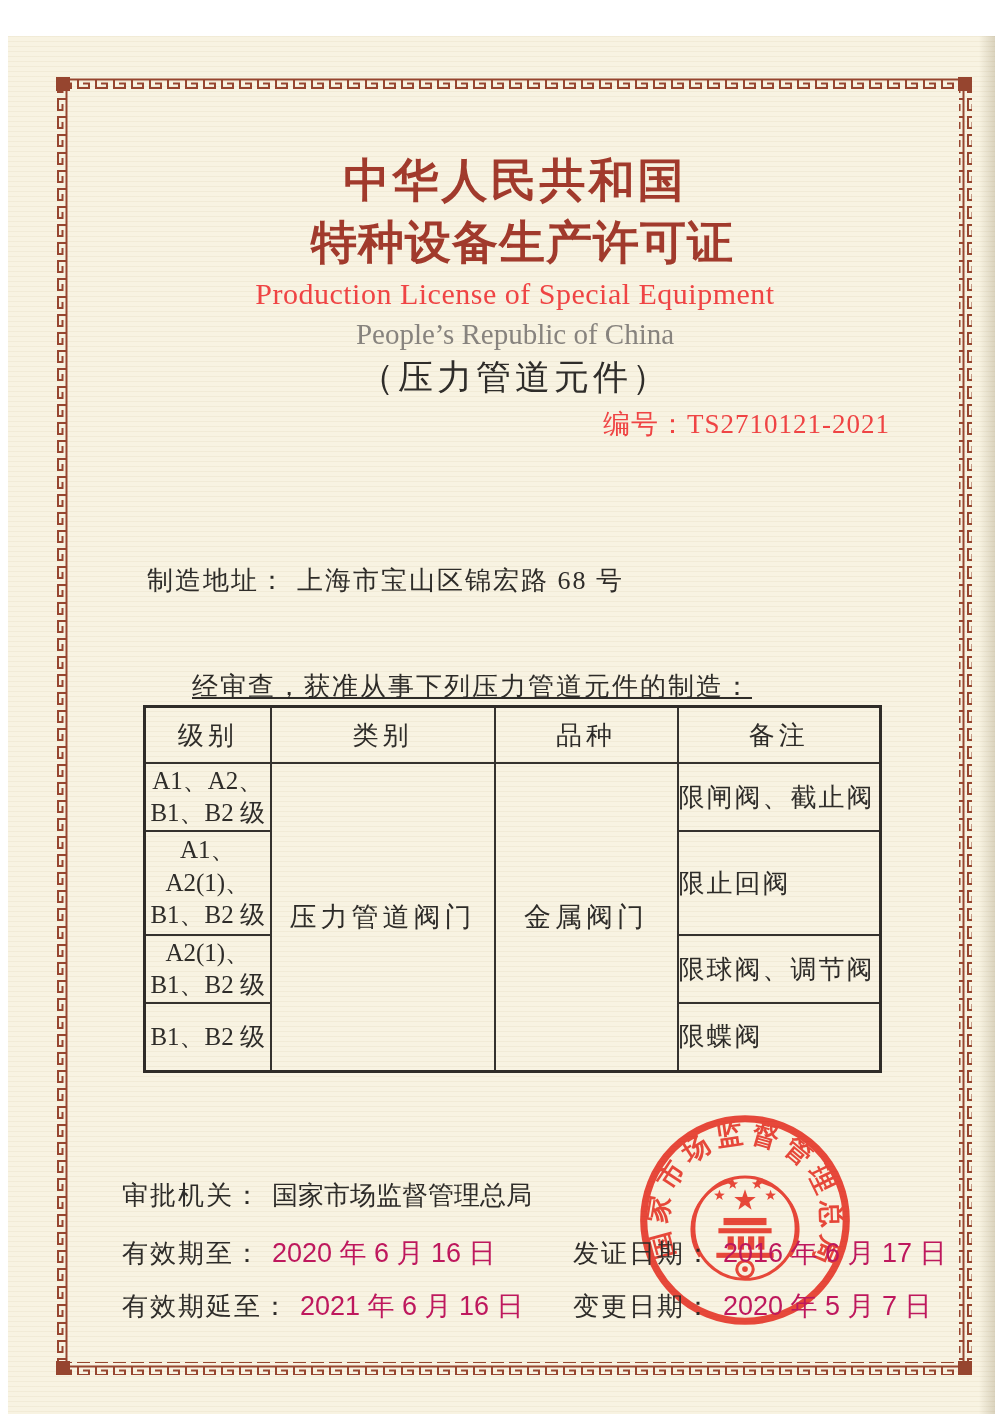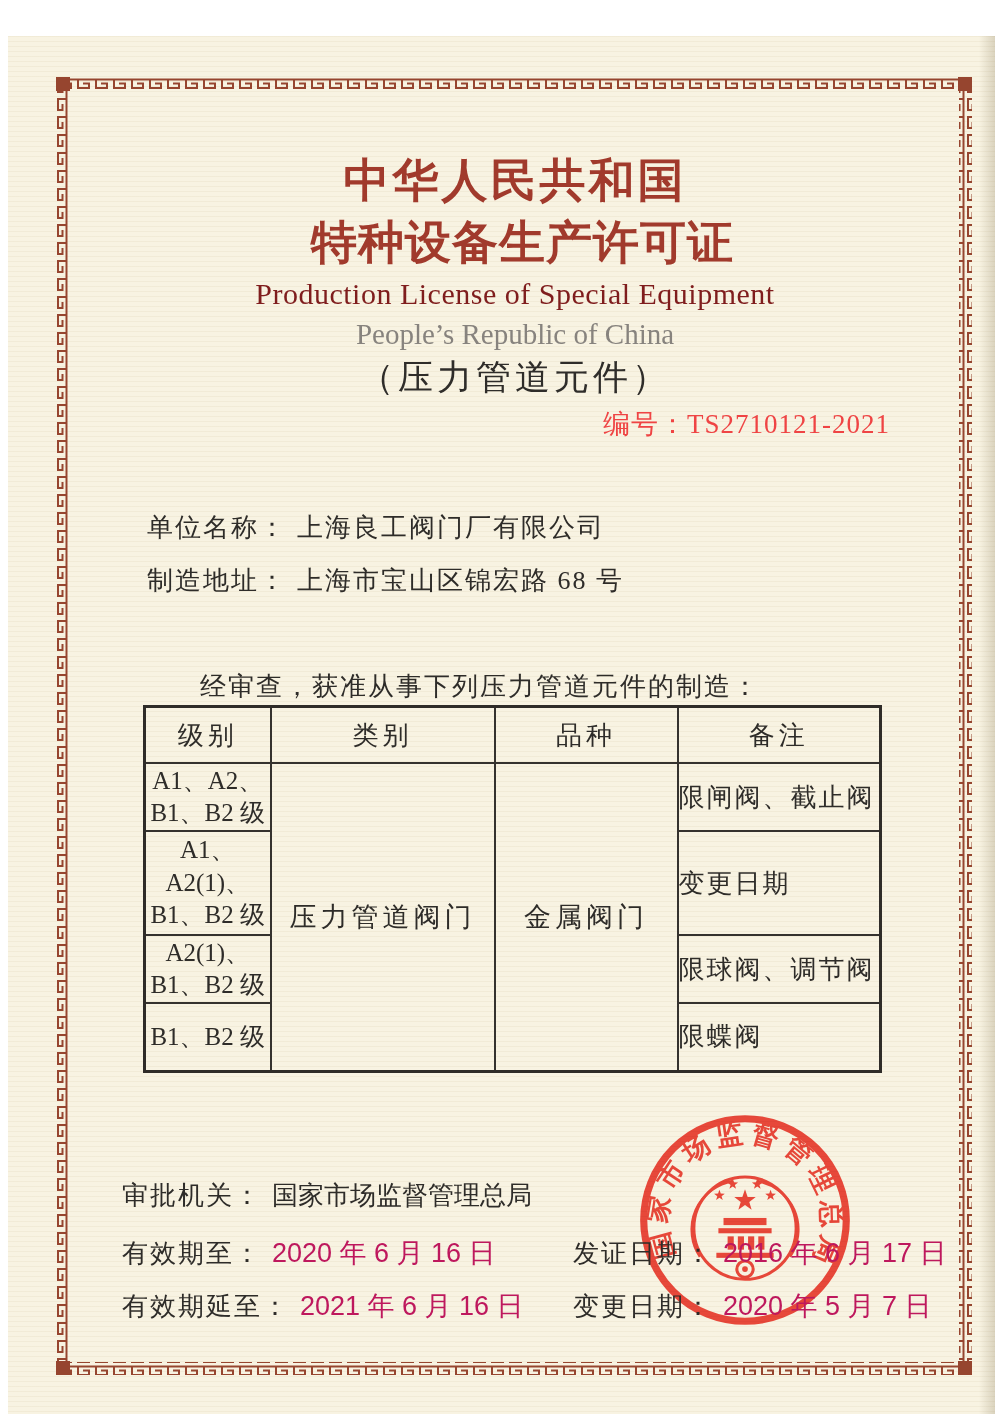--- a/index.html
+++ b/index.html
@@ -12,29 +12,29 @@
   .edge-right{position:absolute;top:4px;bottom:18px;right:5px;width:16px;
          background:linear-gradient(90deg, rgba(0,0,0,0), rgba(110,95,60,0.22));z-index:3;}
   .edge-bottom{position:absolute;left:0;right:0;bottom:0;height:18px;background:#fdfdfb;
          box-shadow:0 -2px 3px rgba(150,135,100,0.35);z-index:3;}
   
   .frame{position:absolute;left:56px;top:45px;z-index:1;}
   
   .title-block{position:absolute;left:30px;right:0;top:0;text-align:center;z-index:2;}
   .t-cn1{position:absolute;left:0;right:0;top:118px;font-size:46px;font-weight:bold;color:#a13a2c;letter-spacing:3px;}
   .t-cn2{position:absolute;left:15px;right:0;top:180px;font-size:46px;font-weight:bold;color:#a13a2c;letter-spacing:1px;}
-  .t-en1{position:absolute;left:0;right:0;top:245px;font-size:30px;color:#7f1d1d;letter-spacing:0.5px;}
+  .t-en1{position:absolute;left:0;right:0;top:245px;font-size:30px;color:#ef4444;letter-spacing:0.5px;}
   .t-en2{position:absolute;left:0;right:0;top:286px;font-size:29px;color:#87837e;}
   .t-sub{position:absolute;left:0;right:0;top:322px;font-size:35px;color:#2f2d2a;letter-spacing:4px;}
   .serial{position:absolute;right:110px;top:374px;font-size:27px;letter-spacing:1px;color:#ef4444;z-index:2;}
   
   .info{position:absolute;font-size:26px;letter-spacing:2px;z-index:2;white-space:nowrap;}
   .i-company{left:147px;top:478px;}
   .i-address{left:147px;top:531px;}
-  .i-intro{left:200px;top:637px;}
+  .i-intro{left:192px;top:637px;text-decoration:underline;}
   .lbl{letter-spacing:2px;}
   .val{margin-left:10px;}
   
   .tbl{position:absolute;left:143px;top:673px;z-index:2;border-collapse:collapse;table-layout:fixed;width:736px;}
   .tbl th,.tbl td{border:2px solid #35322e;padding:0;font-weight:normal;}
   .tbl{border:3px solid #2f2c28;padding-left:32px;}
   .tbl th{height:54px;font-size:26px;letter-spacing:4px;text-align:center;}
   .cell-level{text-align:center;font-size:25px;line-height:1.3;}
   .cell-mid{text-align:center;font-size:27px;letter-spacing:4px;}
   .cell-note{font-size:26px;letter-spacing:2px;padding-left:16px;}
@@ -84,23 +84,20 @@
     <div class="t-cn2">特种设备生产许可证</div>
     <div class="t-en1">Production License of Special Equipment</div>
     <div class="t-en2">People’s Republic of China</div>
     <div class="t-sub">（压力管道元件）</div>
   </div>
 
   <div class="serial">
     <span>编号：</span><span>TS2710121-2021</span>
   </div>
 
-  <div class="info i-company">
-    <span class="lbl">单位名称：</span><span class="val">上海良工阀门厂有限公司</span>
-  </div>
   <div class="info i-address">
     <span class="lbl">制造地址：</span><span class="val">上海市宝山区锦宏路 68 号</span>
   </div>
 
   <div class="info i-intro">经审查，获准从事下列压力管道元件的制造：</div>
 
   <table class="tbl">
     <colgroup>
       <col style="width:126px">
         <col style="width:224px">
@@ -124,21 +121,21 @@
         <td class="cell-mid" rowspan="4">压力管道阀门</td>
         <td class="cell-mid" rowspan="4">金属阀门</td>
         <td class="cell-note">限闸阀、截止阀</td>
       </tr>
       <tr class="r2">
         <td class="cell-level">
           <div>A1、</div>
           <div>A2(1)、</div>
           <div>B1、B2 级</div>
         </td>
-        <td class="cell-note">变更日期</td>
+        <td class="cell-note">限止回阀</td>
       </tr>
       <tr class="r3">
         <td class="cell-level">
           <div>A2(1)、</div>
           <div>B1、B2 级</div>
         </td>
         <td class="cell-note">限球阀、调节阀</td>
       </tr>
       <tr class="r4">
         <td class="cell-level">

